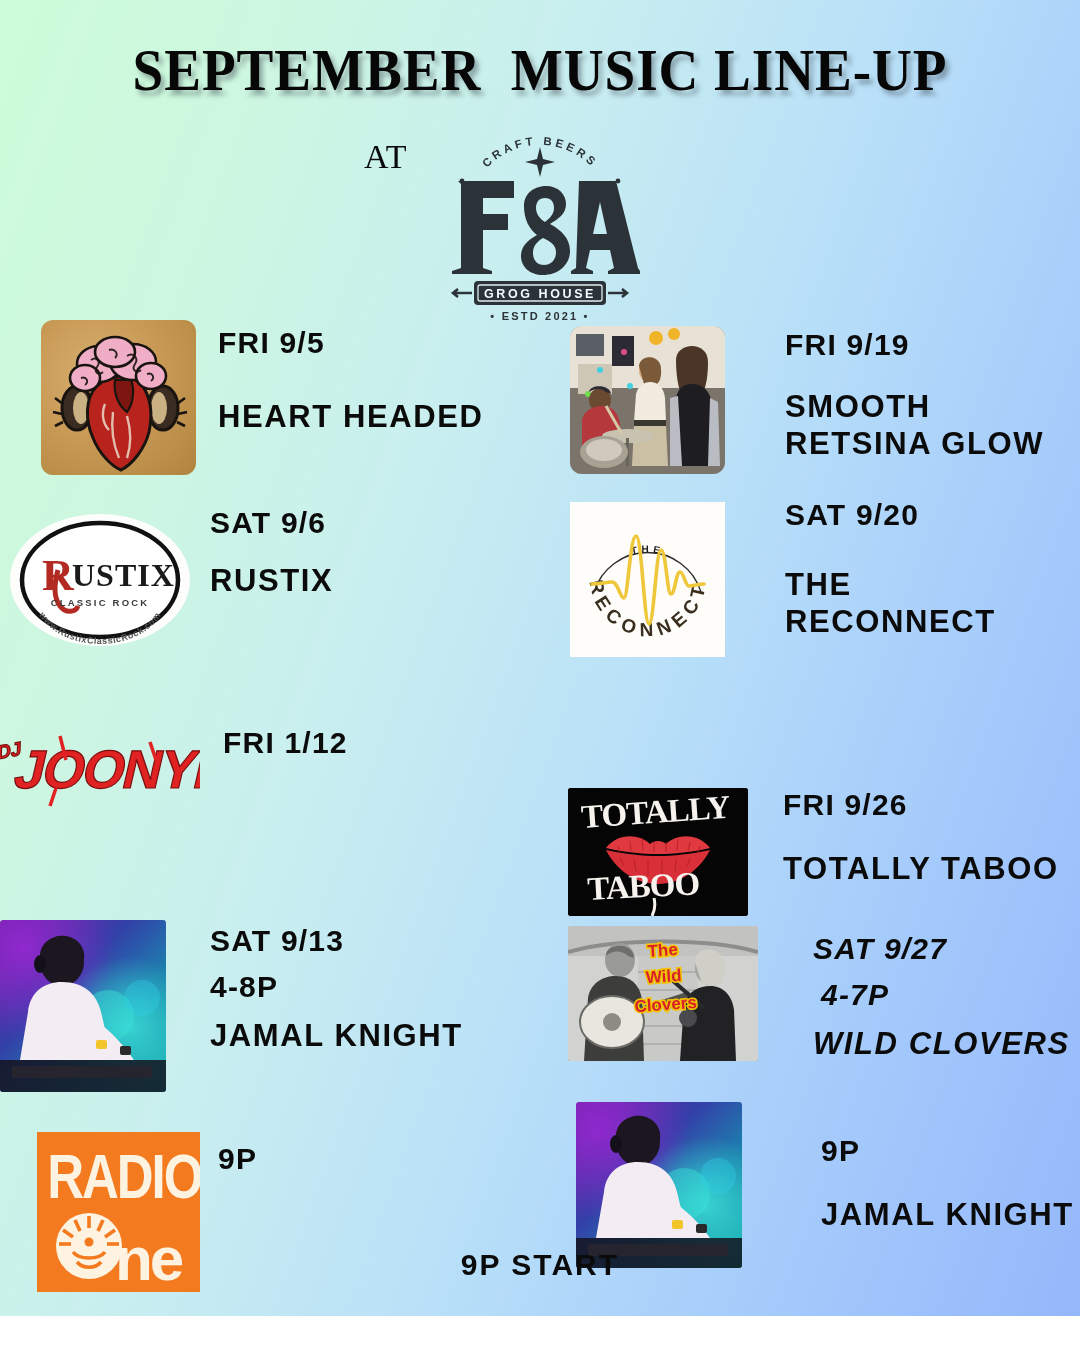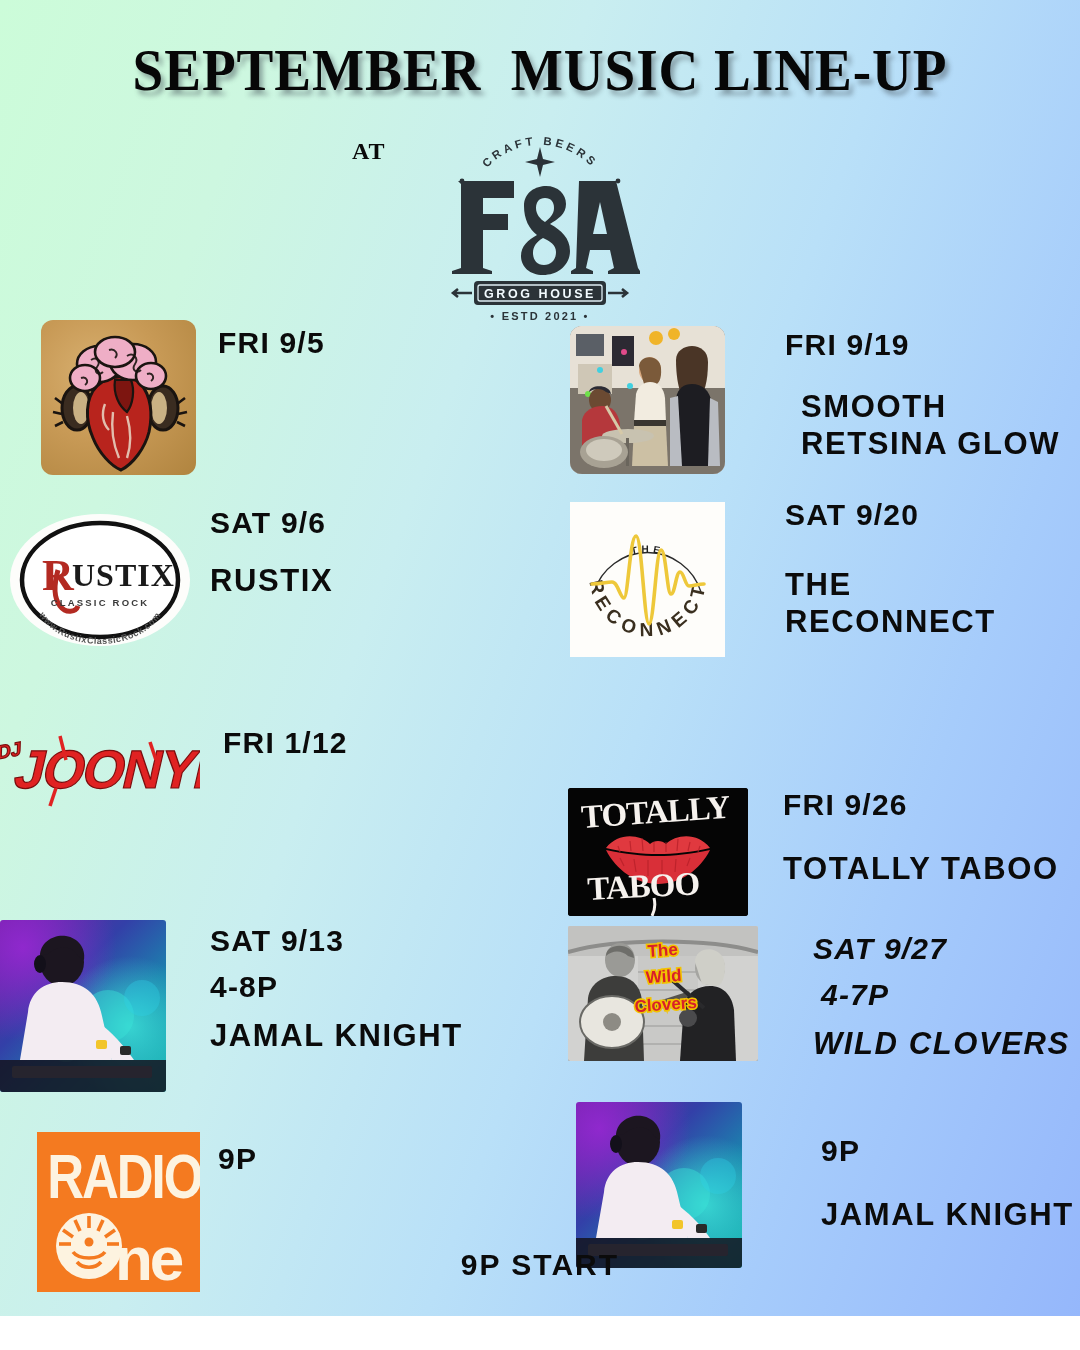--- a/index.html
+++ b/index.html
@@ -29,24 +29,24 @@
     font-size: 60px;
     letter-spacing: 1px;
     color: #070707;
     transform: scaleX(0.92);
     text-shadow: 4px 5px 6px rgba(60,70,80,0.45);
     white-space: pre;
   }
   .at-word {
     position: absolute;
     top: 138px;
-    left: 352px;
+    left: 364px;
     font-family: "Liberation Serif", serif;
-    font-weight: bold;
-    font-size: 24px;
+    font-weight: normal;
+    font-size: 34px;
     color: #0a0a0a;
     letter-spacing: 1px;
   }
 
   
   .logo {
     position: absolute;
     top: 118px;
     left: 440px;
     width: 200px;
@@ -261,20 +261,21 @@
 
             <g stroke="#1a1410" stroke-width="2.6" fill="none">
               <path d="M14,78 L22,84 M12,92 L21,94 M14,106 L22,102"></path>
               <path d="M144,78 L136,84 M146,92 L137,94 M144,106 L136,102"></path>
             </g>
           </svg>
         </div>
       </div>
       <div class="txt">
         <div class="date">FRI 9/5</div>
+        <div class="band" style="margin-top:38px;">HEART HEADED</div>
       </div>
     </div>
 
     <div class="ev" style="height:208px;">
       <div class="thumb-wrap" style="width:200px;padding-top:14px;">
         <div class="th art-rustix">
           <svg class="th-abs" viewBox="0 0 180 132">
             <defs>
               <path id="rxUrl" d="M 24 82 A 66 48 0 0 0 156 82"></path>
             </defs>
@@ -416,21 +417,21 @@
             <ellipse cx="58" cy="110" rx="26" ry="7" fill="#c8c2b0"></ellipse>
             <rect x="56" y="112" width="3" height="28" fill="#6a655c"></rect>
             <ellipse cx="34" cy="126" rx="24" ry="16" fill="#a8a294"></ellipse>
             <ellipse cx="34" cy="124" rx="18" ry="11" fill="#cfcabc"></ellipse>
             <path d="M36,80 L52,108" stroke="#d6c9a8" stroke-width="3"></path>
           </svg>
         </div>
       </div>
       <div class="txt" style="padding-top:8px;">
         <div class="date">FRI 9/19</div>
-        <div class="band" style="margin-top:26px;margin-left:16px;">SMOOTH
+        <div class="band" style="margin-top:26px;">SMOOTH
 RETSINA GLOW</div>
       </div>
     </div>
 
     <div class="ev" style="height:210px;">
       <div class="thumb-wrap" style="width:215px;padding-left:30px;padding-top:12px;justify-content:flex-start;">
         <div class="th art-reconnect">
           <svg class="th-abs" viewBox="0 0 155 155">
             <rect width="155" height="155" fill="#fefdfa"></rect>
             <defs>

